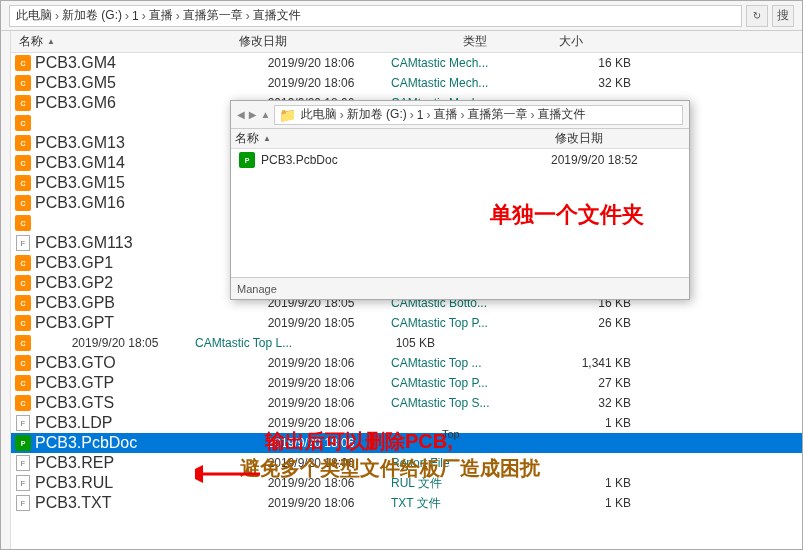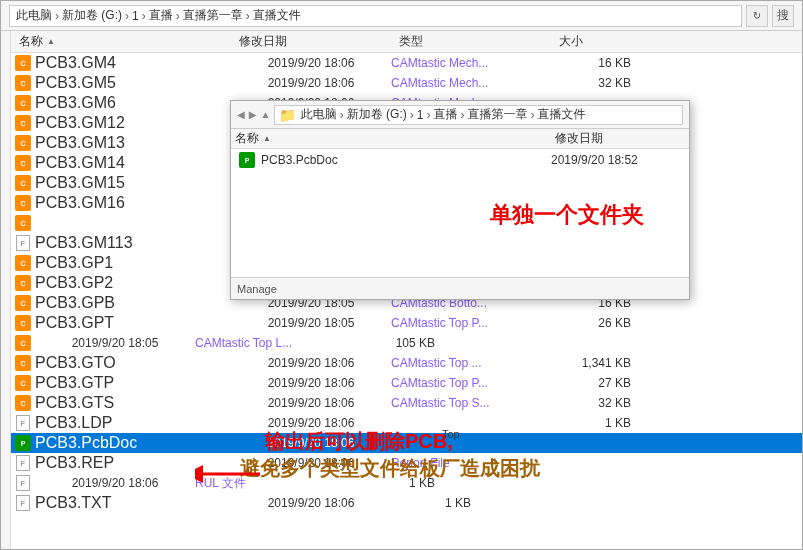--- a/index.html
+++ b/index.html
@@ -76,21 +76,21 @@
 
     .col-header {
       font-size: 12px;
       color: #333;
       padding: 0 4px;
       cursor: pointer;
     }
 
     .col-name { width: 220px; display: flex; align-items: center; gap: 4px; }
     .col-date { width: 160px; }
-    .col-type { width: 160px; }
+    .col-type { width: 160px; text-align: center; }
     .col-size { width: 80px; }
 
     .sort-arrow {
       font-size: 8px;
       color: #666;
     }
 
     
     .file-list {
       flex: 1;
@@ -125,21 +125,21 @@
       height: 16px;
       margin-right: 4px;
       display: inline-flex;
       align-items: center;
       justify-content: center;
       flex-shrink: 0;
     }
 
     .file-name { width: 196px; font-size: 16px; color: #333; white-space: nowrap; overflow: hidden; text-overflow: ellipsis; }
     .file-date { width: 160px; font-size: 12px; color: #333; text-align: center; }
-    .file-type { width: 160px; font-size: 12px; color: #8b5cf6; white-space: nowrap; overflow: hidden; text-overflow: ellipsis; }
+    .file-type { width: 160px; font-size: 12px; color: #0f766e; white-space: nowrap; overflow: hidden; text-overflow: ellipsis; }
     .file-size { width: 80px; font-size: 12px; color: #333; text-align: right; }
     .icon-pcb { background: #009900; border-radius: 2px; color: white; font-size: 7px; font-weight: bold; width: 16px; height: 16px; display: flex; align-items: center; justify-content: center; }
 
     
     .overlay-dialog {
       position: absolute;
       top: 100px;
       left: 230px;
       width: 460px;
       height: 200px;
@@ -337,21 +337,20 @@
             </div>
       <div class="file-name">PCB3.GM6</div>
       <div class="file-date">2019/9/20 18:06</div>
       <div class="file-type">CAMtastic Mech...</div>
       <div class="file-size"></div>
     </div>
           <div class="file-row">
       <div class="file-icon">
               <div style="background:#ff8c00; border-radius:2px; color:white; font-size:7px; font-weight:bold; width:16px; height:16px; display:flex; align-items:center; justify-content:center;">C</div>
             </div>
-      <div class="file-name">PCB3.GM12</div>
       <div class="file-date"></div>
       <div class="file-type"></div>
       <div class="file-size"></div>
     </div>
           <div class="file-row">
       <div class="file-icon">
               <div style="background:#ff8c00; border-radius:2px; color:white; font-size:7px; font-weight:bold; width:16px; height:16px; display:flex; align-items:center; justify-content:center;">C</div>
             </div>
       <div class="file-name">PCB3.GM13</div>
       <div class="file-date"></div>
@@ -497,30 +496,32 @@
             </div>
       <div class="file-name">PCB3.REP</div>
       <div class="file-date">2019/9/20 18:06</div>
       <div class="file-type">Report File</div>
       <div class="file-size"></div>
     </div>
           <div class="file-row">
       <div class="file-icon">
               <div style="background:#fff; border:1px solid #aaa; width:14px; height:16px; display:flex; align-items:center; justify-content:center; font-size:7px; color:#666;">F</div>
             </div>
+      <div class="file-name">PCB3.RUL</div>
       <div class="file-date">2019/9/20 18:06</div>
       <div class="file-type">RUL 文件</div>
       <div class="file-size">1 KB</div>
     </div>
           <div class="file-row">
       <div class="file-icon">
               <div style="background:#fff; border:1px solid #aaa; width:14px; height:16px; display:flex; align-items:center; justify-content:center; font-size:7px; color:#666;">F</div>
             </div>
       <div class="file-name">PCB3.TXT</div>
       <div class="file-date">2019/9/20 18:06</div>
+      <div class="file-type">TXT 文件</div>
       <div class="file-size">1 KB</div>
     </div>
         </div>
     </div>
   </div>
 </div>
 
 <div class="overlay-dialog">
 
   <div class="dialog-address-bar">

